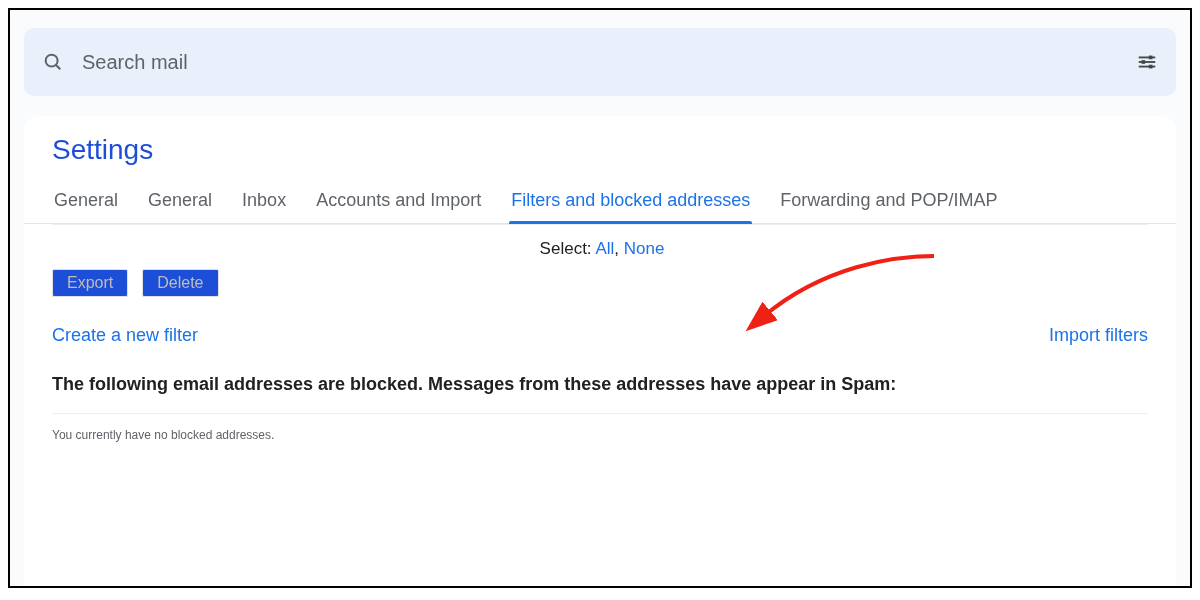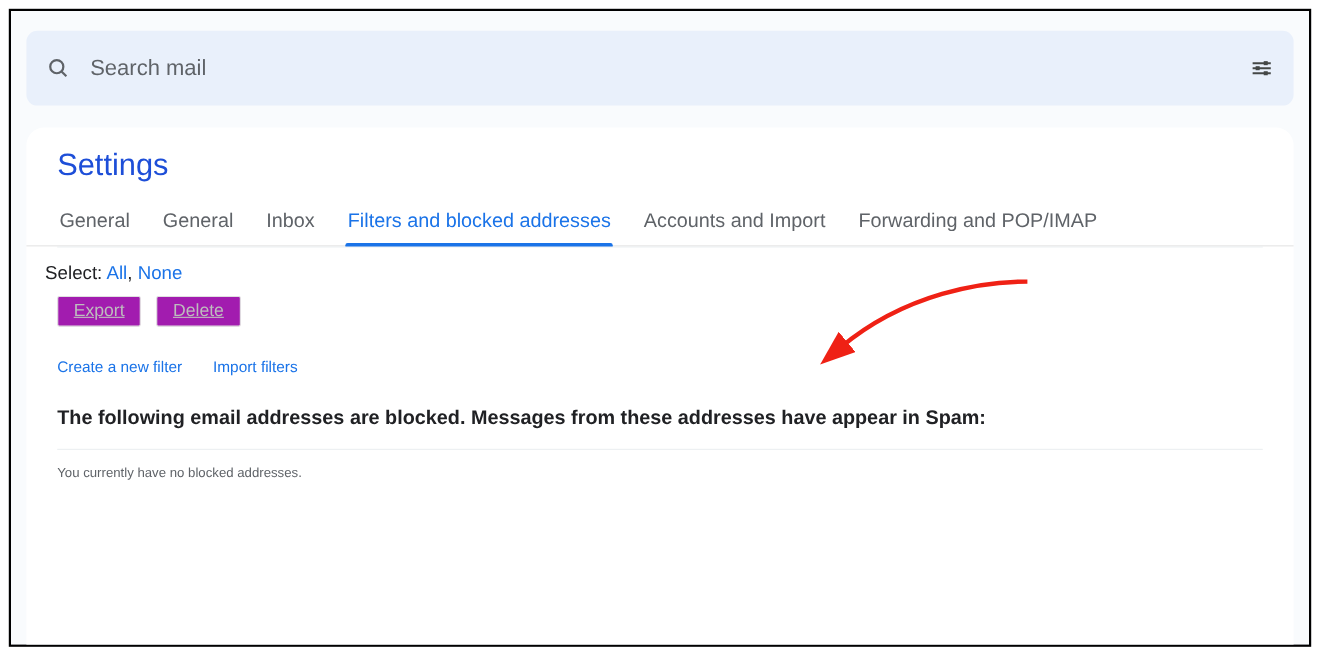--- a/index.html
+++ b/index.html
@@ -99,48 +99,48 @@
     color:#202124;
     margin:0 0 18px 0;
   }
   .divider {
     border-top:1px solid #eceff1;
     margin:0 28px;
   }
   .select-row {
     font-size:17px;
     color:#202124;
-    margin:14px 28px 10px 17px;
+    margin:14px 28px 10px 32px;
+    text-align:center;
   }
   .link {
     color:#1a73e8;
     cursor:pointer;
   }
   .btn-row {
     margin:8px 28px 0 28px;
     display:flex;
     gap:14px;
   }
   .ghost-btn {
-    background:#a21caf;
+    background:#1d4ed8;
     border:1px solid #e0e0e0;
     color:#bdbdbd;
     font-size:16px;
     padding:4px 14px;
     border-radius:2px;
     cursor:default;
-    text-decoration:underline;
   }
 
   .filter-links {
     display:flex;
-    justify-content:flex-start;
+    justify-content:space-between;
     gap:28px;
     margin:28px 28px 0 28px;
-    font-size:14px;
+    font-size:18px;
   }
   .filter-links .link { color:#1a73e8; }
 
   .blocked-section {
     padding:28px 28px 0 28px;
   }
   .blocked-heading {
     font-size:18px;
     font-weight:600;
     color:#202124;
@@ -188,22 +188,22 @@
   </div>
 
   <div class="card">
 
     <h1 class="page-title">Settings</h1>
 
     <div class="tabs">
       <div class="tab">General</div>
       <div class="tab">General</div>
       <div class="tab">Inbox</div>
+      <div class="tab">Accounts and Import</div>
       <div class="tab active">Filters and blocked addresses</div>
-      <div class="tab">Accounts and Import</div>
       <div class="tab">Forwarding and POP/IMAP</div>
     </div>
 
     <div class="divider"></div>
 
     <div class="select-row">
       <span>Select:</span>
       <span class="link">All</span><span>, </span>
       <span class="link">None</span>
     </div>

